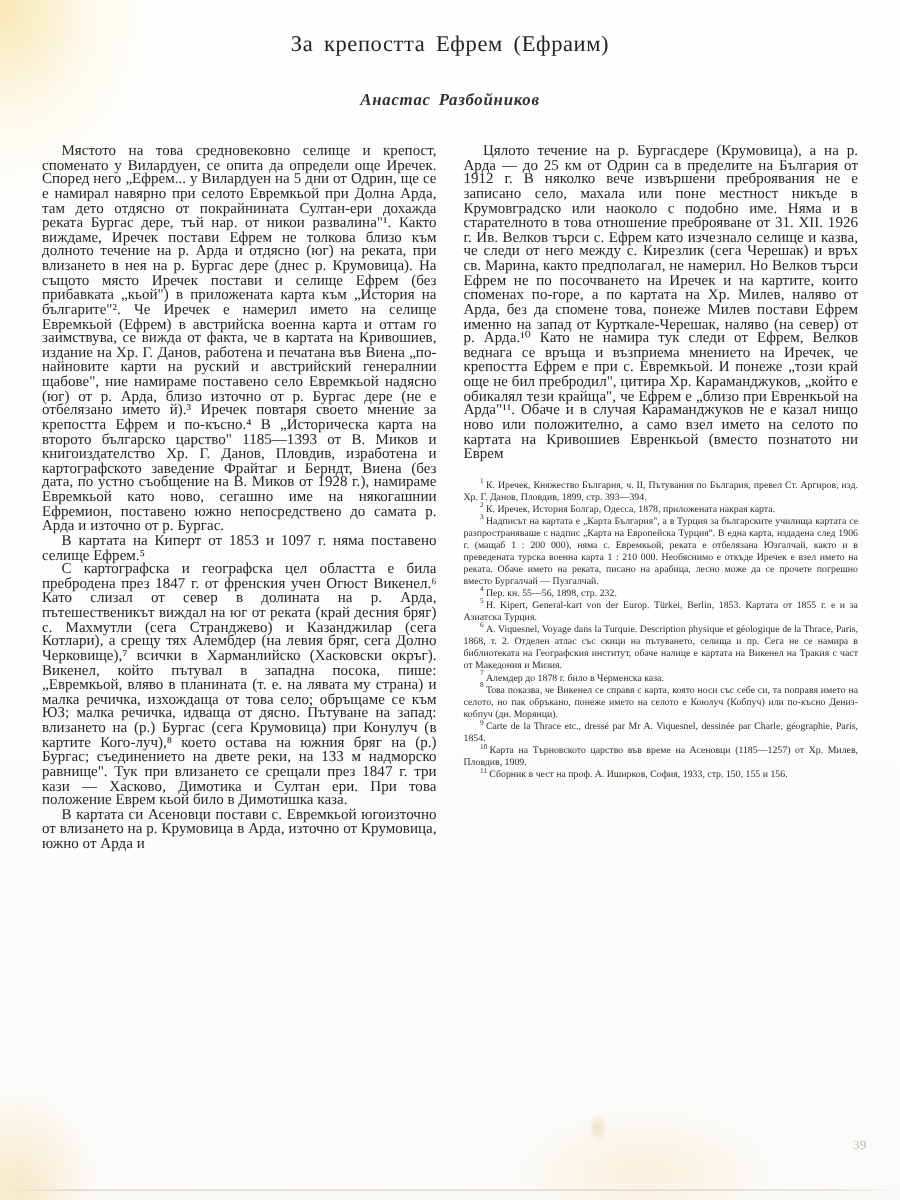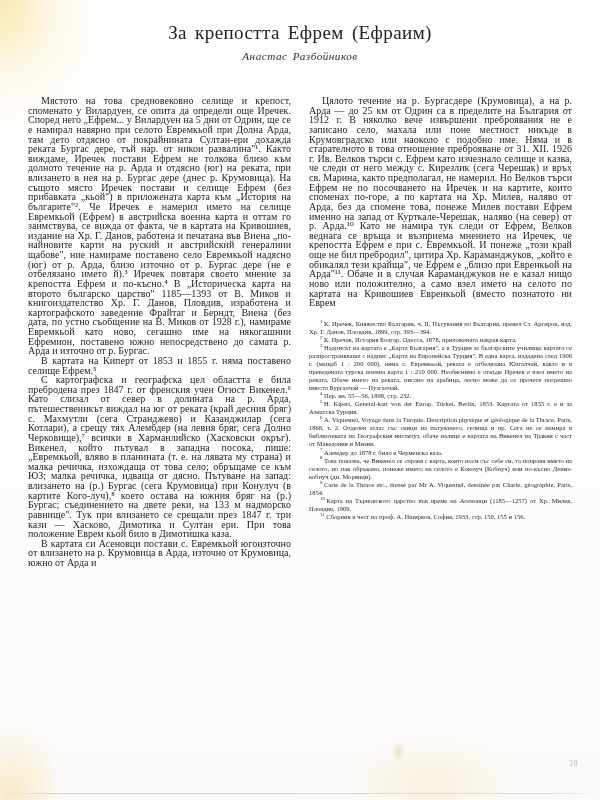--- a/index.html
+++ b/index.html
@@ -47,35 +47,36 @@
 
   
   .masthead {
     position: absolute;
     left: 28px;
     top: 22px;
     width: 544px;
     text-align: center;
   }
   .doc-title {
-    font-size: 19px;
+    font-size: 15px;
     font-weight: 400;
     letter-spacing: 0.4px;
     word-spacing: 3px;
     color: #232220;
     margin: 0;
     line-height: 1.15;
   }
   .doc-author {
-    margin-top: 6px;
+    margin-top: 22px;
     font-size: 11.2px;
     font-style: italic;
     letter-spacing: 0.5px;
     word-spacing: 2px;
     color: #33312e;
+    font-weight: bold;
   }
 
   
   .columns {
     position: absolute;
     left: 28px;
     top: 96px;
     width: 545px;
     display: flex;
     gap: 18px;
@@ -154,21 +155,21 @@
   <header class="masthead">
     <h1 class="doc-title">За крепостта Ефрем (Ефраим)</h1>
     <div class="doc-author">Анастас Разбойников</div>
   </header>
 
   <div class="columns">
 
     <div class="col">
       <div class="body-text">
         <p class="indent">Мястото на това средновековно селище и крепост, споменато у Вилардуен, се опита да определи още Иречек. Според него „Ефрем... у Вилардуен на 5 дни от Одрин, ще се е намирал навярно при селото Евремкьой при Долна Арда, там дето отдясно от покрайнината Султан-ери дохажда реката Бургас дере, тъй нар. от никои развалина"¹. Както виждаме, Иречек постави Ефрем не толкова близо към долното течение на р. Арда и отдясно (юг) на реката, при влизането в нея на р. Бургас дере (днес р. Крумовица). На същото място Иречек постави и селище Ефрем (без прибавката „кьой") в приложената карта към „История на българите"². Че Иречек е намерил името на селище Евремкьой (Ефрем) в австрийска военна карта и оттам го заимствува, се вижда от факта, че в картата на Кривошиев, издание на Хр. Г. Данов, работена и печатана във Виена „по-найновите карти на руский и австрийский генералнии щабове", ние намираме поставено село Евремкьой надясно (юг) от р. Арда, близо източно от р. Бургас дере (не е отбелязано името й).³ Иречек повтаря своето мнение за крепостта Ефрем и по-късно.⁴ В „Историческа карта на второто българско царство" 1185—1393 от В. Миков и книгоиздателство Хр. Г. Данов, Пловдив, изработена и картографското заведение Фрайтаг и Берндт, Виена (без дата, по устно съобщение на В. Миков от 1928 г.), намираме Евремкьой като ново, сегашно име на някогашнии Ефремион, поставено южно непосредствено до самата р. Арда и източно от р. Бургас.</p>
-        <p class="indent">В картата на Киперт от 1853 и 1855 г. няма поставено селище Ефрем.⁵</p>
+        <p class="indent">В картата на Киперт от 1853 и 1097 г. няма поставено селище Ефрем.⁵</p>
         <p class="indent">С картографска и географска цел областта е била пребродена през 1847 г. от френския учен Огюст Викенел.⁶ Като слизал от север в долината на р. Арда, пътешественикът виждал на юг от реката (край десния бряг) с. Махмутли (сега Странджево) и Казанджилар (сега Котлари), а срещу тях Алембдер (на левия бряг, сега Долно Черковище),⁷ всички в Харманлийско (Хасковски окръг). Викенел, който пътувал в западна посока, пише: „Евремкьой, вляво в планината (т. е. на лявата му страна) и малка речичка, изхождаща от това село; обръщаме се към ЮЗ; малка речичка, идваща от дясно. Пътуване на запад: влизането на (р.) Бургас (сега Крумовица) при Конулуч (в картите Кого-луч),⁸ което остава на южния бряг на (р.) Бургас; съединението на двете реки, на 133 м надморско равнище". Тук при влизането се срещали през 1847 г. три кази — Хасково, Димотика и Султан ери. При това положение Еврем кьой било в Димотишка каза.</p>
         <p class="indent">В картата си Асеновци постави с. Евремкьой югоизточно от влизането на р. Крумовица в Арда, източно от Крумовица, южно от Арда и</p>
       </div>
     </div>
 
     <div class="col">
       <div class="body-text">
         <p class="indent">Цялото течение на р. Бургасдере (Крумовица), а на р. Арда — до 25 км от Одрин са в пределите на България от 1912 г. В няколко вече извършени преброявания не е записано село, махала или поне местност никъде в Крумовградско или наоколо с подобно име. Няма и в старателното в това отношение преброяване от 31. XII. 1926 г. Ив. Велков търси с. Ефрем като изчезнало селище и казва, че следи от него между с. Кирезлик (сега Черешак) и връх св. Марина, както предполагал, не намерил. Но Велков търси Ефрем не по посочването на Иречек и на картите, които споменах по-горе, а по картата на Хр. Милев, наляво от Арда, без да спомене това, понеже Милев постави Ефрем именно на запад от Курткале-Черешак, наляво (на север) от р. Арда.¹⁰ Като не намира тук следи от Ефрем, Велков веднага се връща и възприема мнението на Иречек, че крепостта Ефрем е при с. Евремкьой. И понеже „този край още не бил пребродил", цитира Хр. Караманджуков, „който е обикалял тези крайща", че Ефрем е „близо при Евренкьой на Арда"¹¹. Обаче и в случая Караманджуков не е казал нищо ново или положително, а само взел името на селото по картата на Кривошиев Евренкьой (вместо познатото ни Еврем</p>
       </div>
 

